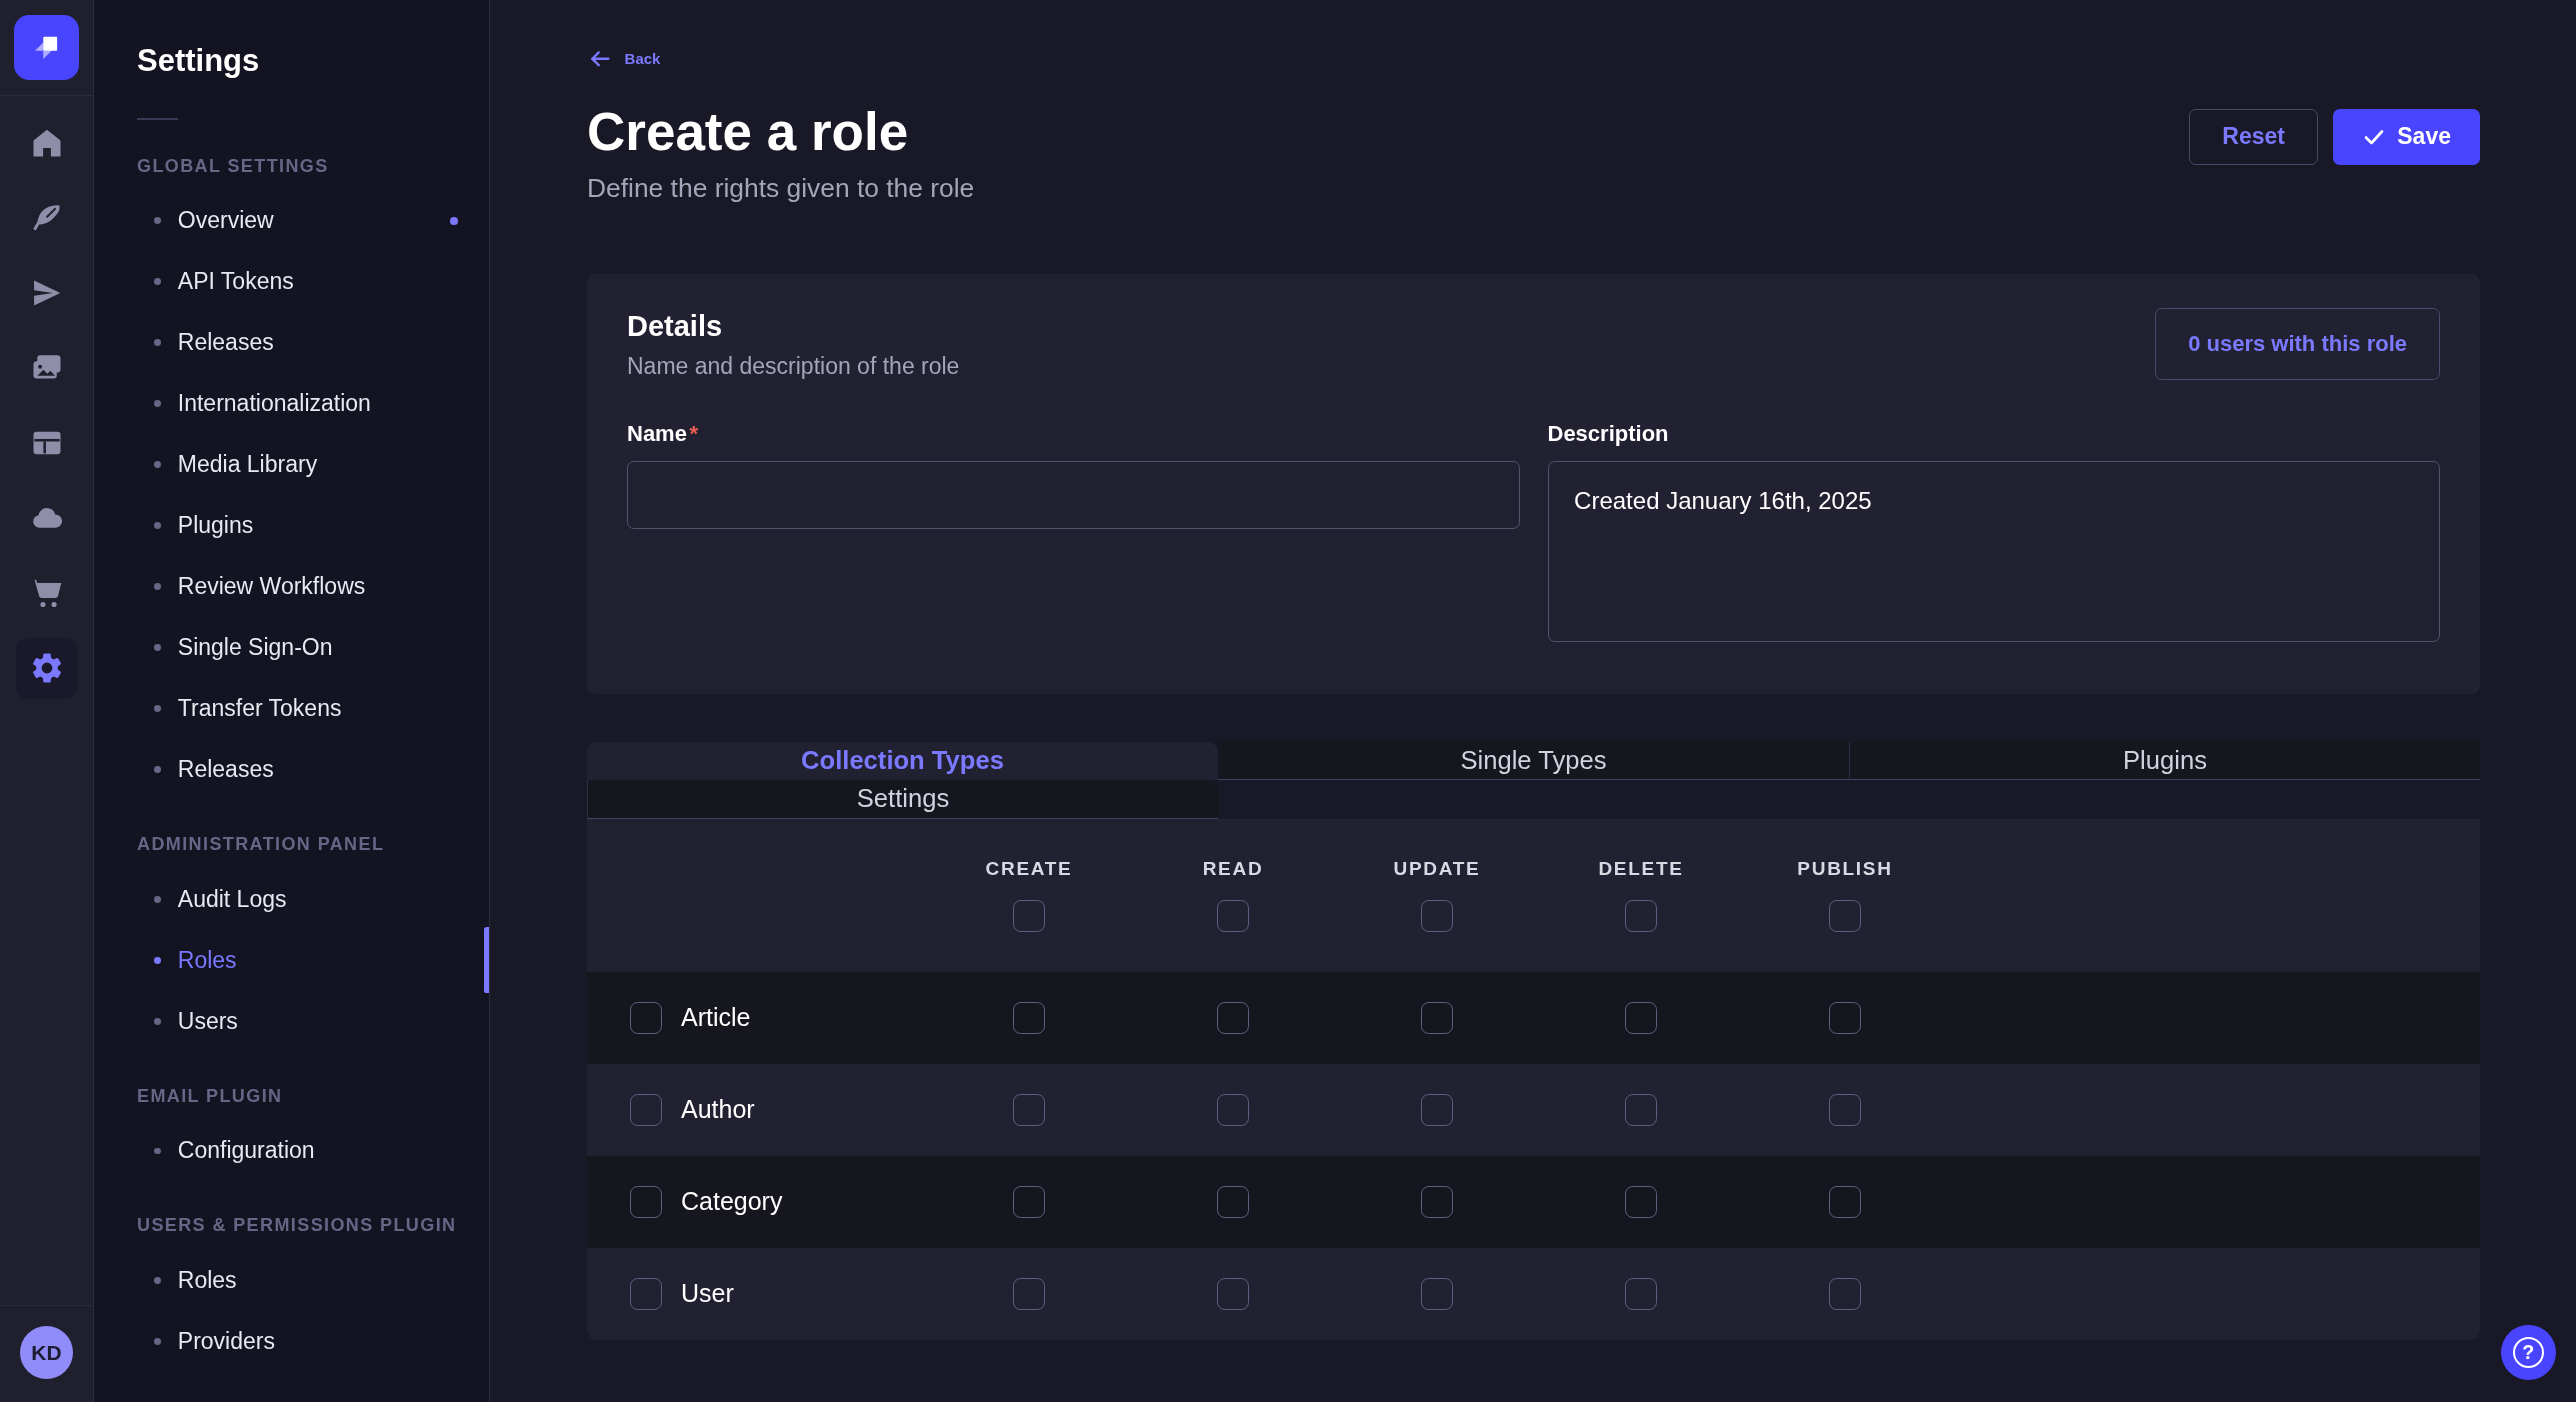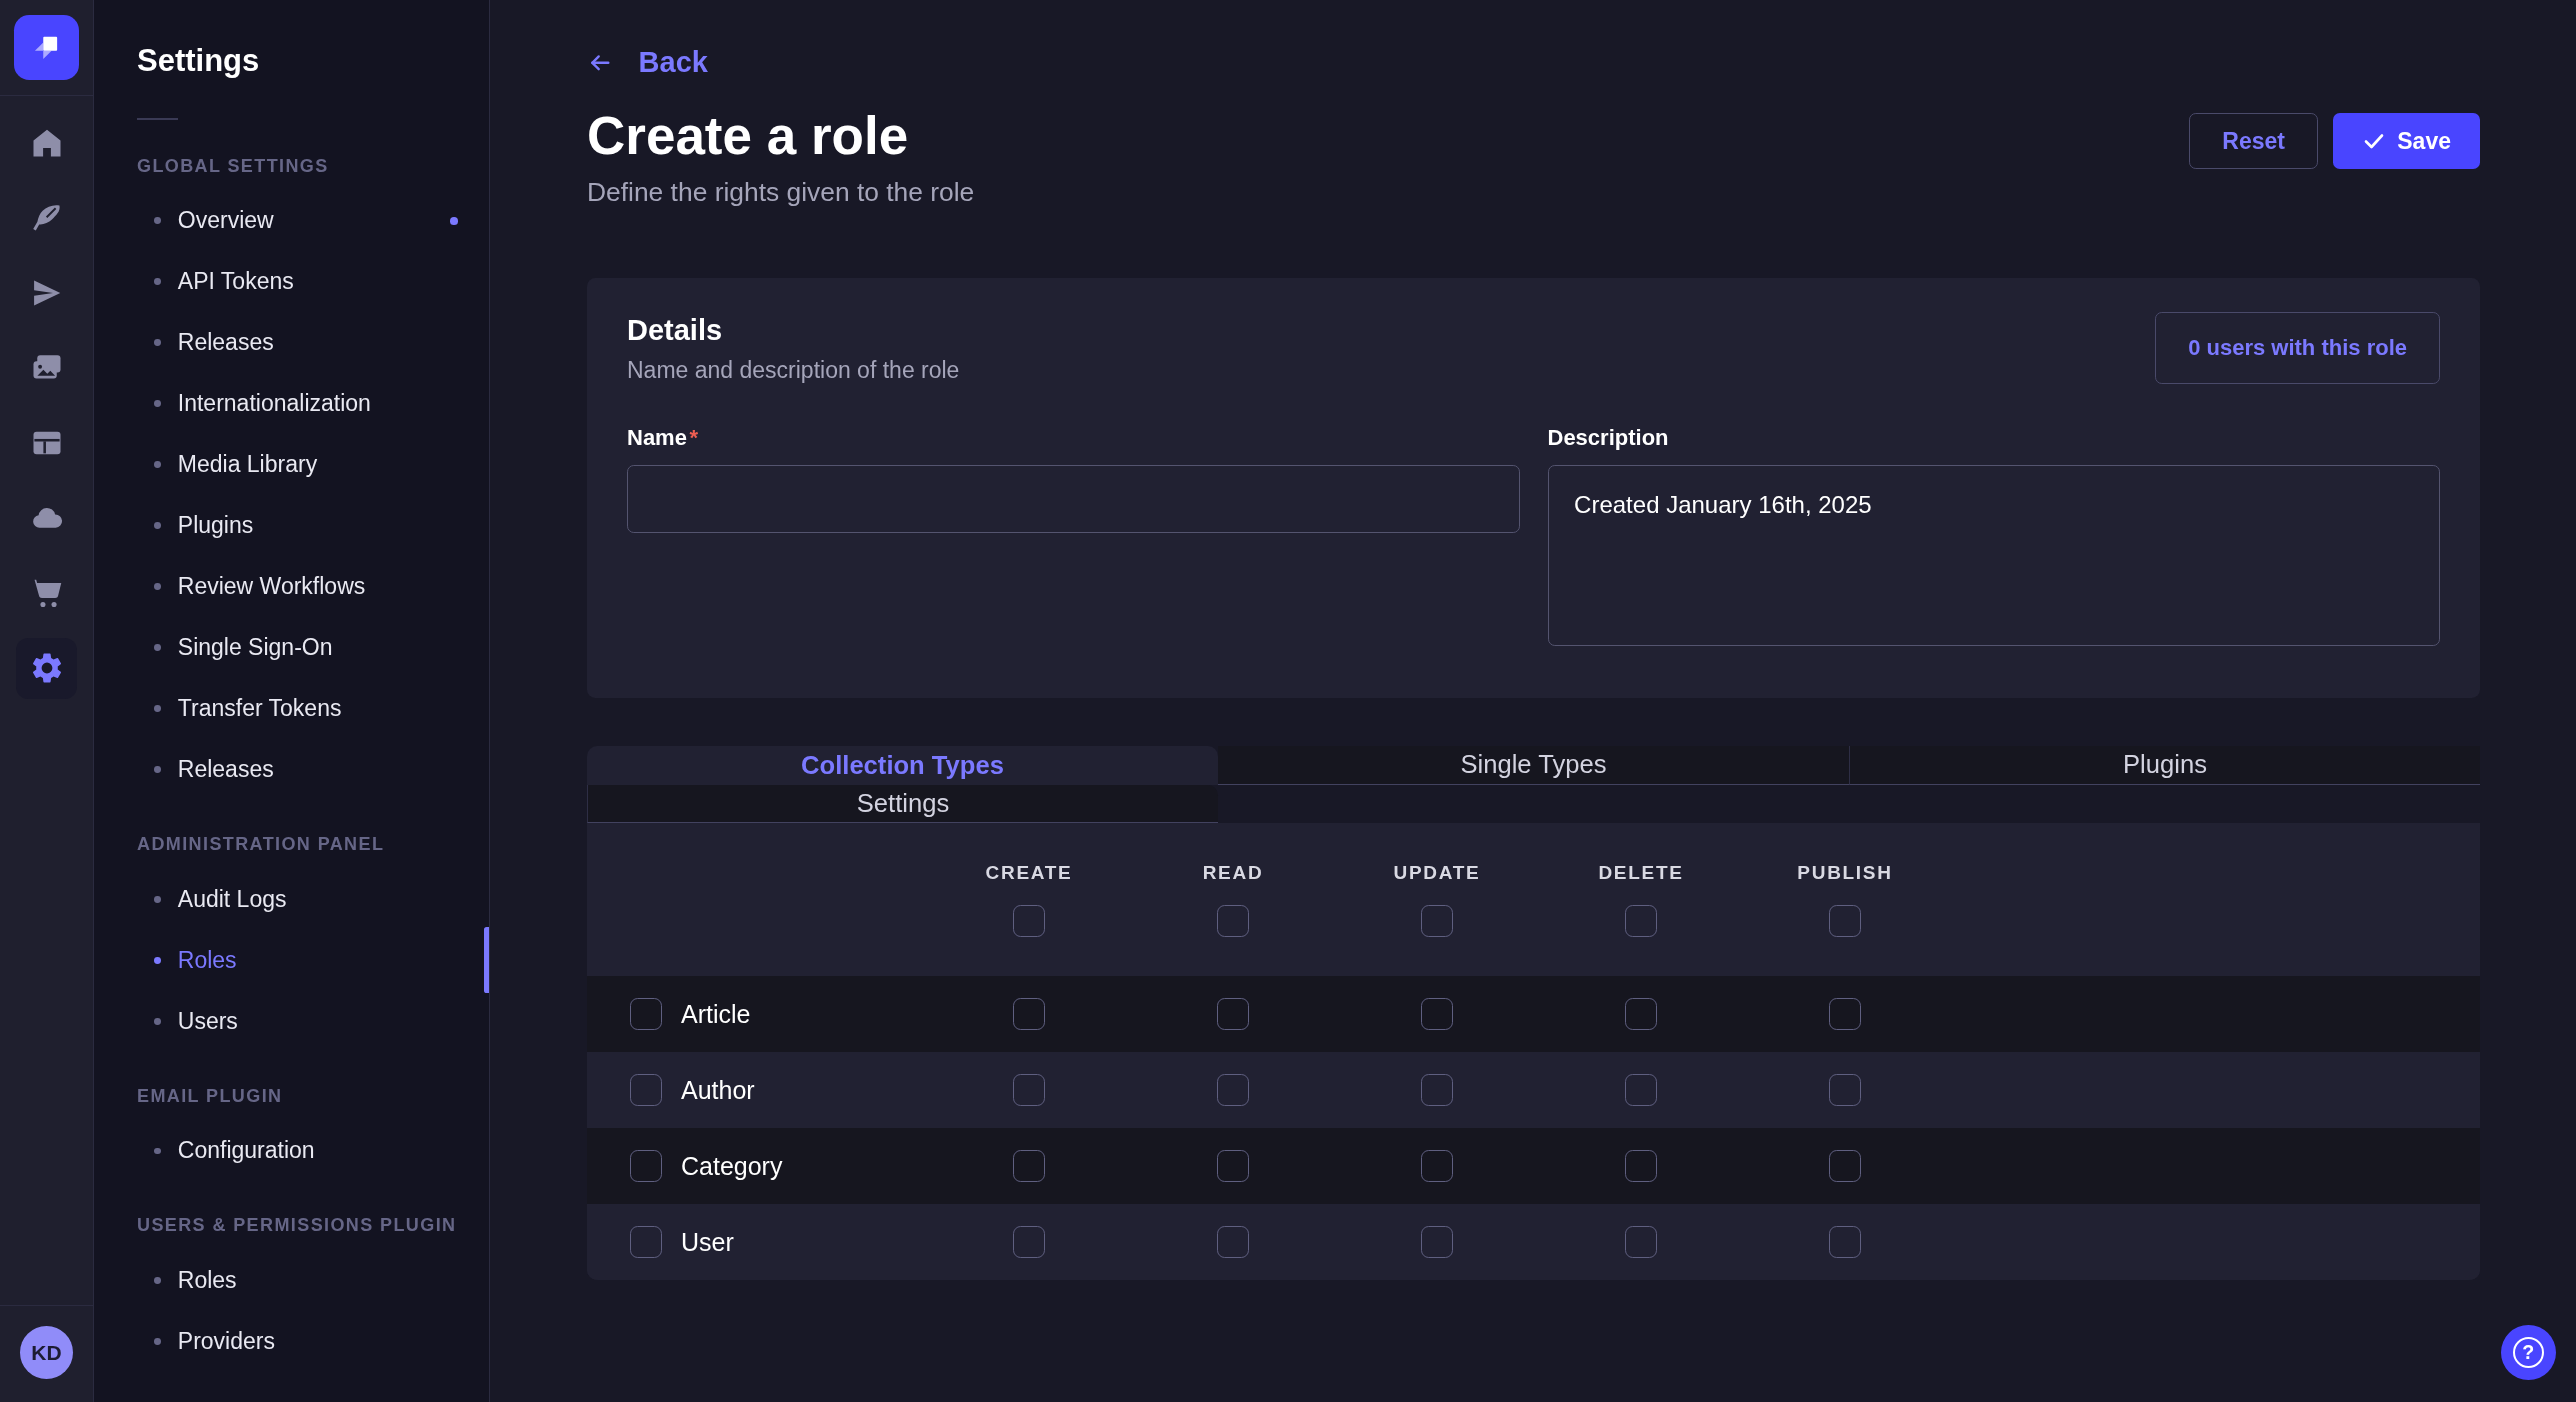--- a/index.html
+++ b/index.html
@@ -44,22 +44,22 @@
   .snav-item::before{content:"";width:6.8px;height:6.8px;border-radius:50%;background:var(--faint);
              margin-right:17px;flex:none}
   .snav-item.active{color:var(--accent);font-weight:500}
   .snav-item.active::before{background:var(--accent)}
   .snav-item.active::after{content:"";position:absolute;right:0;top:50%;transform:translateY(-50%);
              width:5.1px;height:66px;background:var(--accent);border-radius:2.6px 0 0 2.6px}
   .notif-dot{width:7.7px;height:7.7px;border-radius:50%;background:var(--accent);margin-left:auto;margin-right:31.5px}
 
   
   .main{flex:1;padding:46px 96px 0 97px;position:relative}
-  .back{display:inline-flex;align-items:center;gap:26px;color:var(--accent);
-        font-size:29px;font-weight:600;cursor:pointer;text-decoration:none}
+  .back{display:inline-flex;align-items:center;gap:12px;color:var(--accent);
+        font-size:15px;font-weight:600;cursor:pointer;text-decoration:none}
   .back svg{width:25.6px;height:25.6px;stroke:var(--accent);fill:none;stroke-width:2.2;
         stroke-linecap:round;stroke-linejoin:round}
   .header-row{display:flex;justify-content:space-between;align-items:flex-start;margin-top:29px}
   .page-title{font-size:53px;font-weight:700;color:var(--txt);line-height:1.05}
   .page-sub{font-size:26.4px;color:var(--muted);margin-top:13.6px}
   .actions{display:flex;gap:15.3px;margin-top:5.1px}
   .btn{height:56px;border-radius:6.8px;font-size:23px;font-weight:600;cursor:pointer;
        display:inline-flex;align-items:center;justify-content:center;border:none}
   .btn-reset{padding:16px 32px;background:transparent;border:0.9px solid var(--bord2);color:var(--accent)}
   .btn-save{padding:13px 29px;background:var(--brand);color:#fff;gap:11px}
@@ -90,21 +90,21 @@
        color:#d3d3e0;background:var(--stripe);border-bottom:0.9px solid #42425f;cursor:pointer}
   .tab:nth-child(3),.tab:nth-child(4){border-left:0.9px solid #2e2e45}
   .tab:last-child{border-radius:0 10.2px 0 0}
   .tab.active{background:var(--card);color:var(--accent);font-weight:600;border-bottom:none;
        border-radius:10.2px 10.2px 0 0}
   .panel{background:var(--card);border-radius:0 0 10.2px 10.2px;overflow:hidden}
   .pgrid{display:grid;grid-template-columns:340px repeat(5,204px) 1fr;align-items:center}
   .phead{height:153px}
   .phead .col{display:flex;flex-direction:column;align-items:center;gap:20.4px}
   .col-label{font-size:19px;font-weight:700;letter-spacing:1.7px;color:#d9d9e3}
-  .prow{height:76px;background:var(--card)}
+  .prow{height:92px;background:var(--card)}
   .prow.dark{background:var(--stripe)}
   .rowname{display:flex;align-items:center;gap:19px;padding-left:43px;font-size:25px;color:var(--txt)}
   .cbx{width:32px;height:32px;border:1.7px solid #5f5f80;border-radius:7.7px;background:transparent;
        justify-self:center;cursor:pointer;flex:none}
 
   
   .help{position:absolute;right:20.4px;bottom:22px;width:55px;height:55px;border-radius:50%;
         background:var(--brand);display:flex;align-items:center;justify-content:center;
         cursor:pointer;border:none}
   .help-ring{width:31px;height:31px;border:2.6px solid #fff;border-radius:50%;color:#fff;

